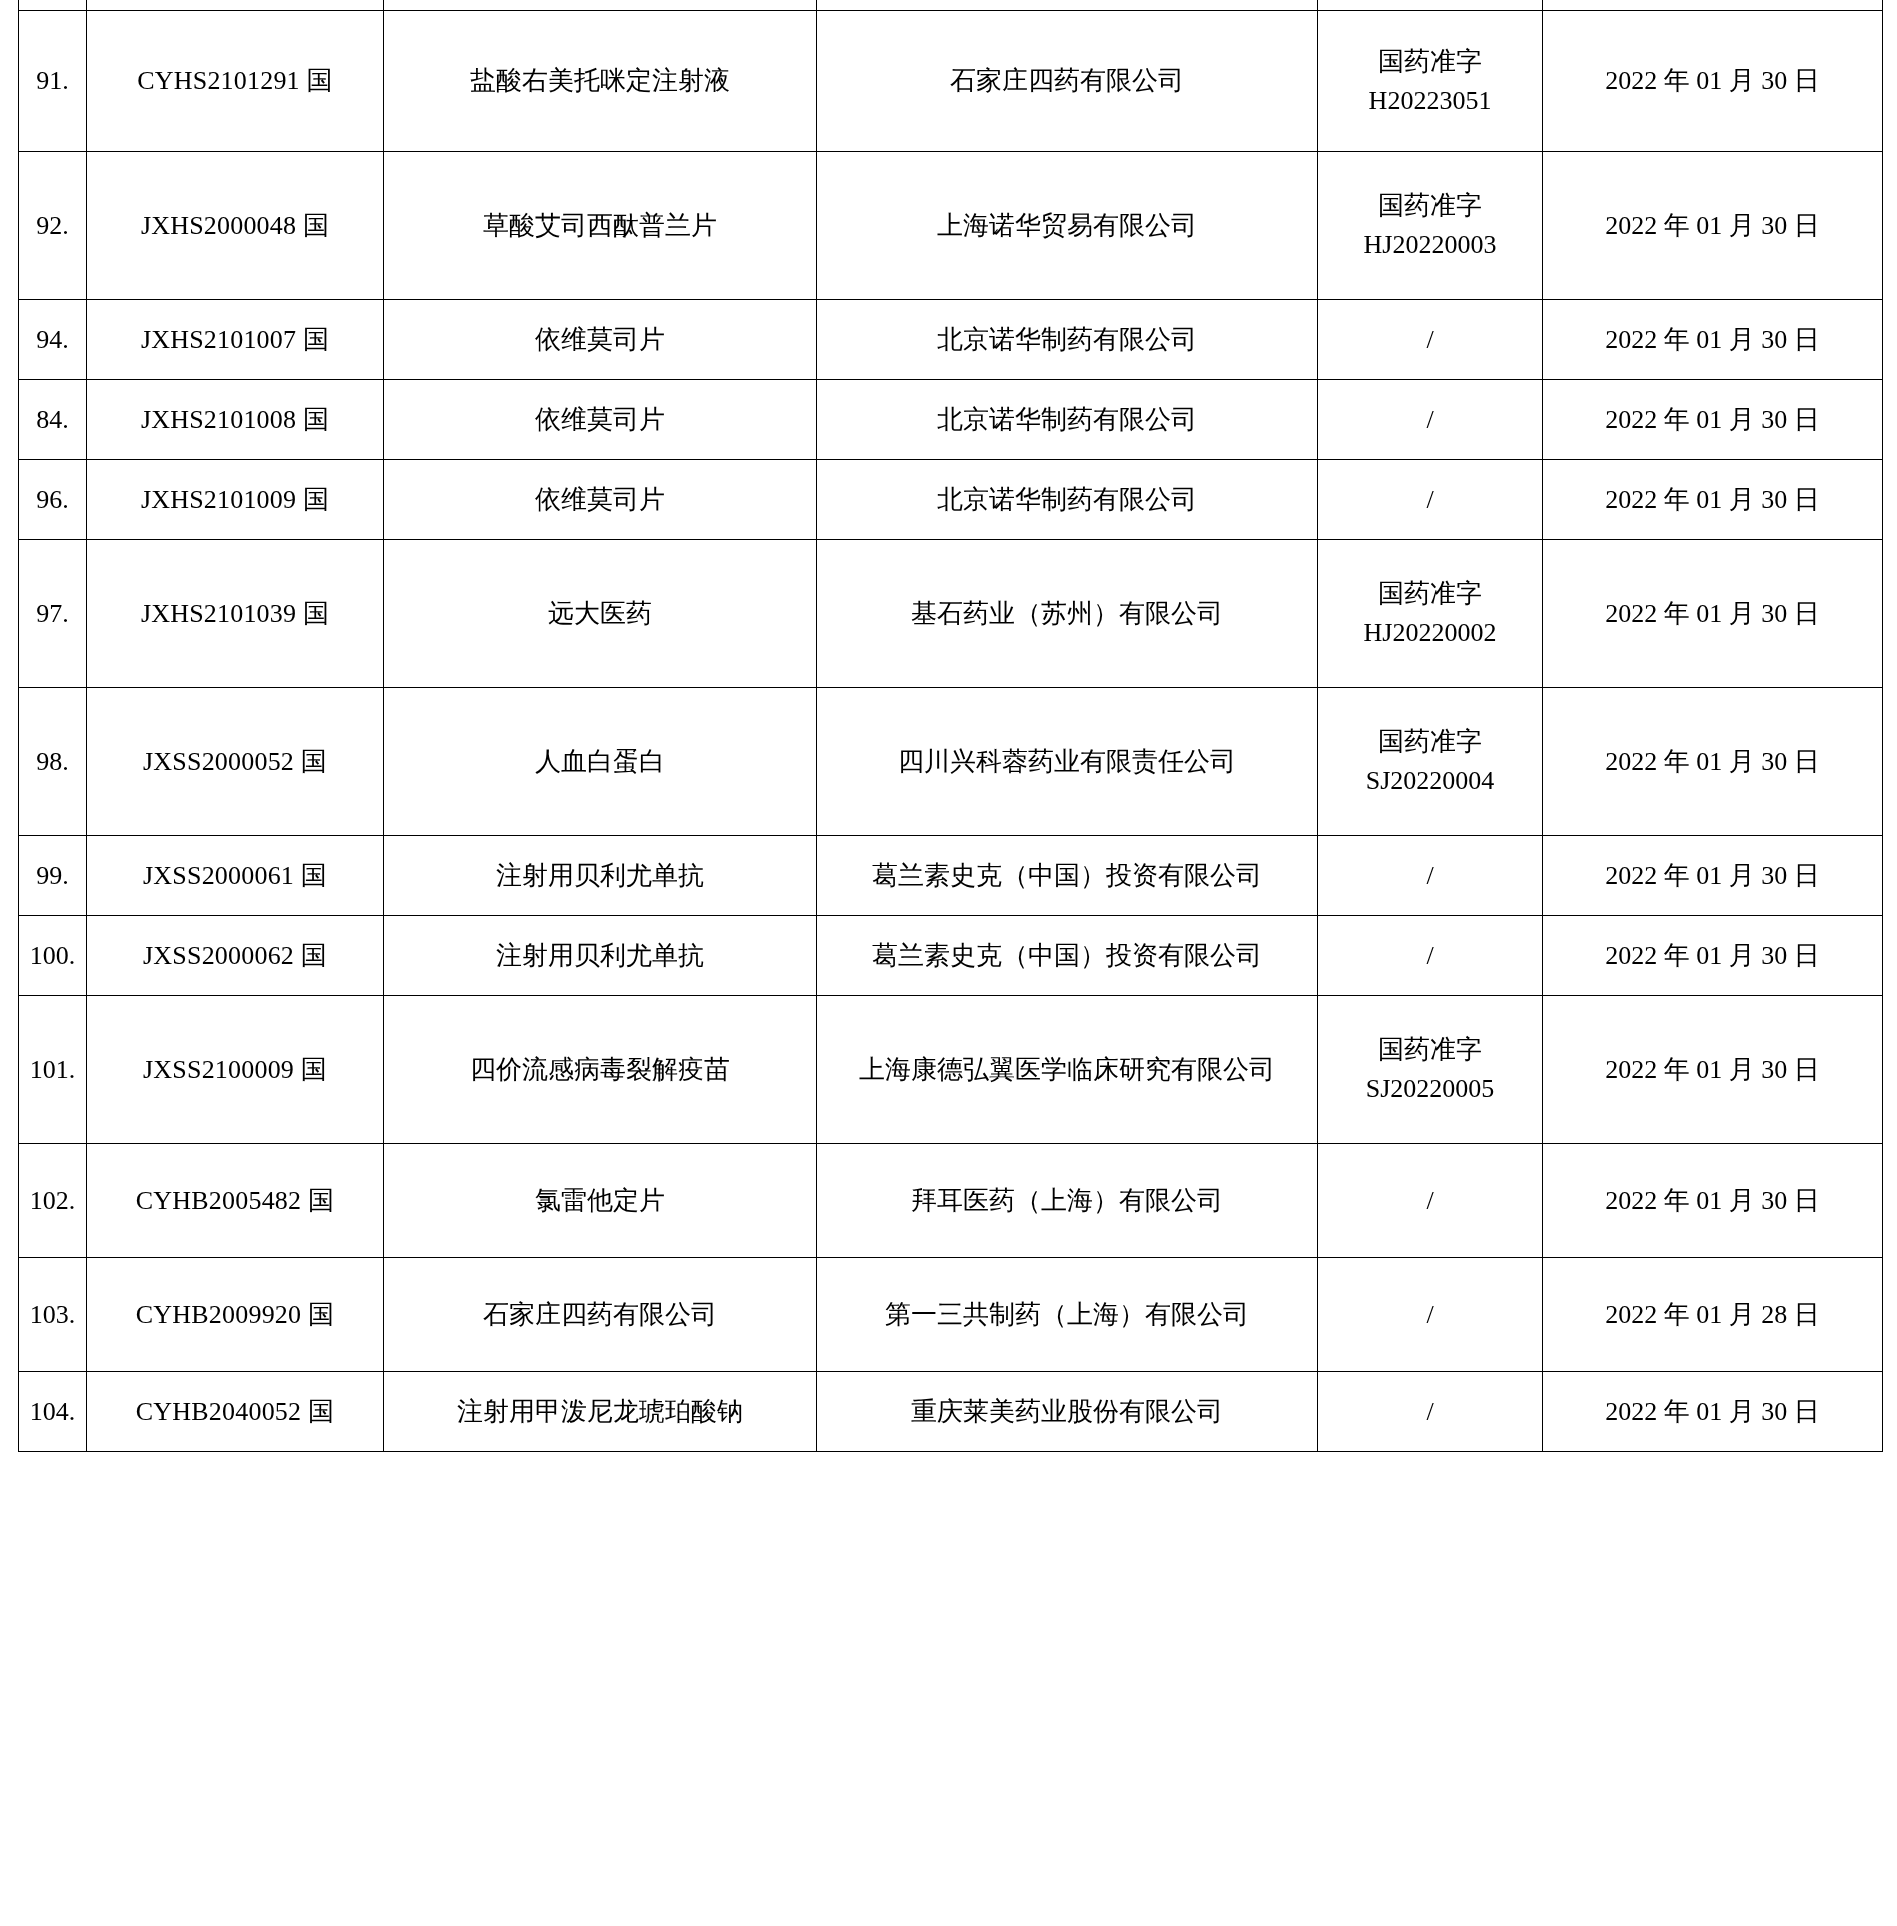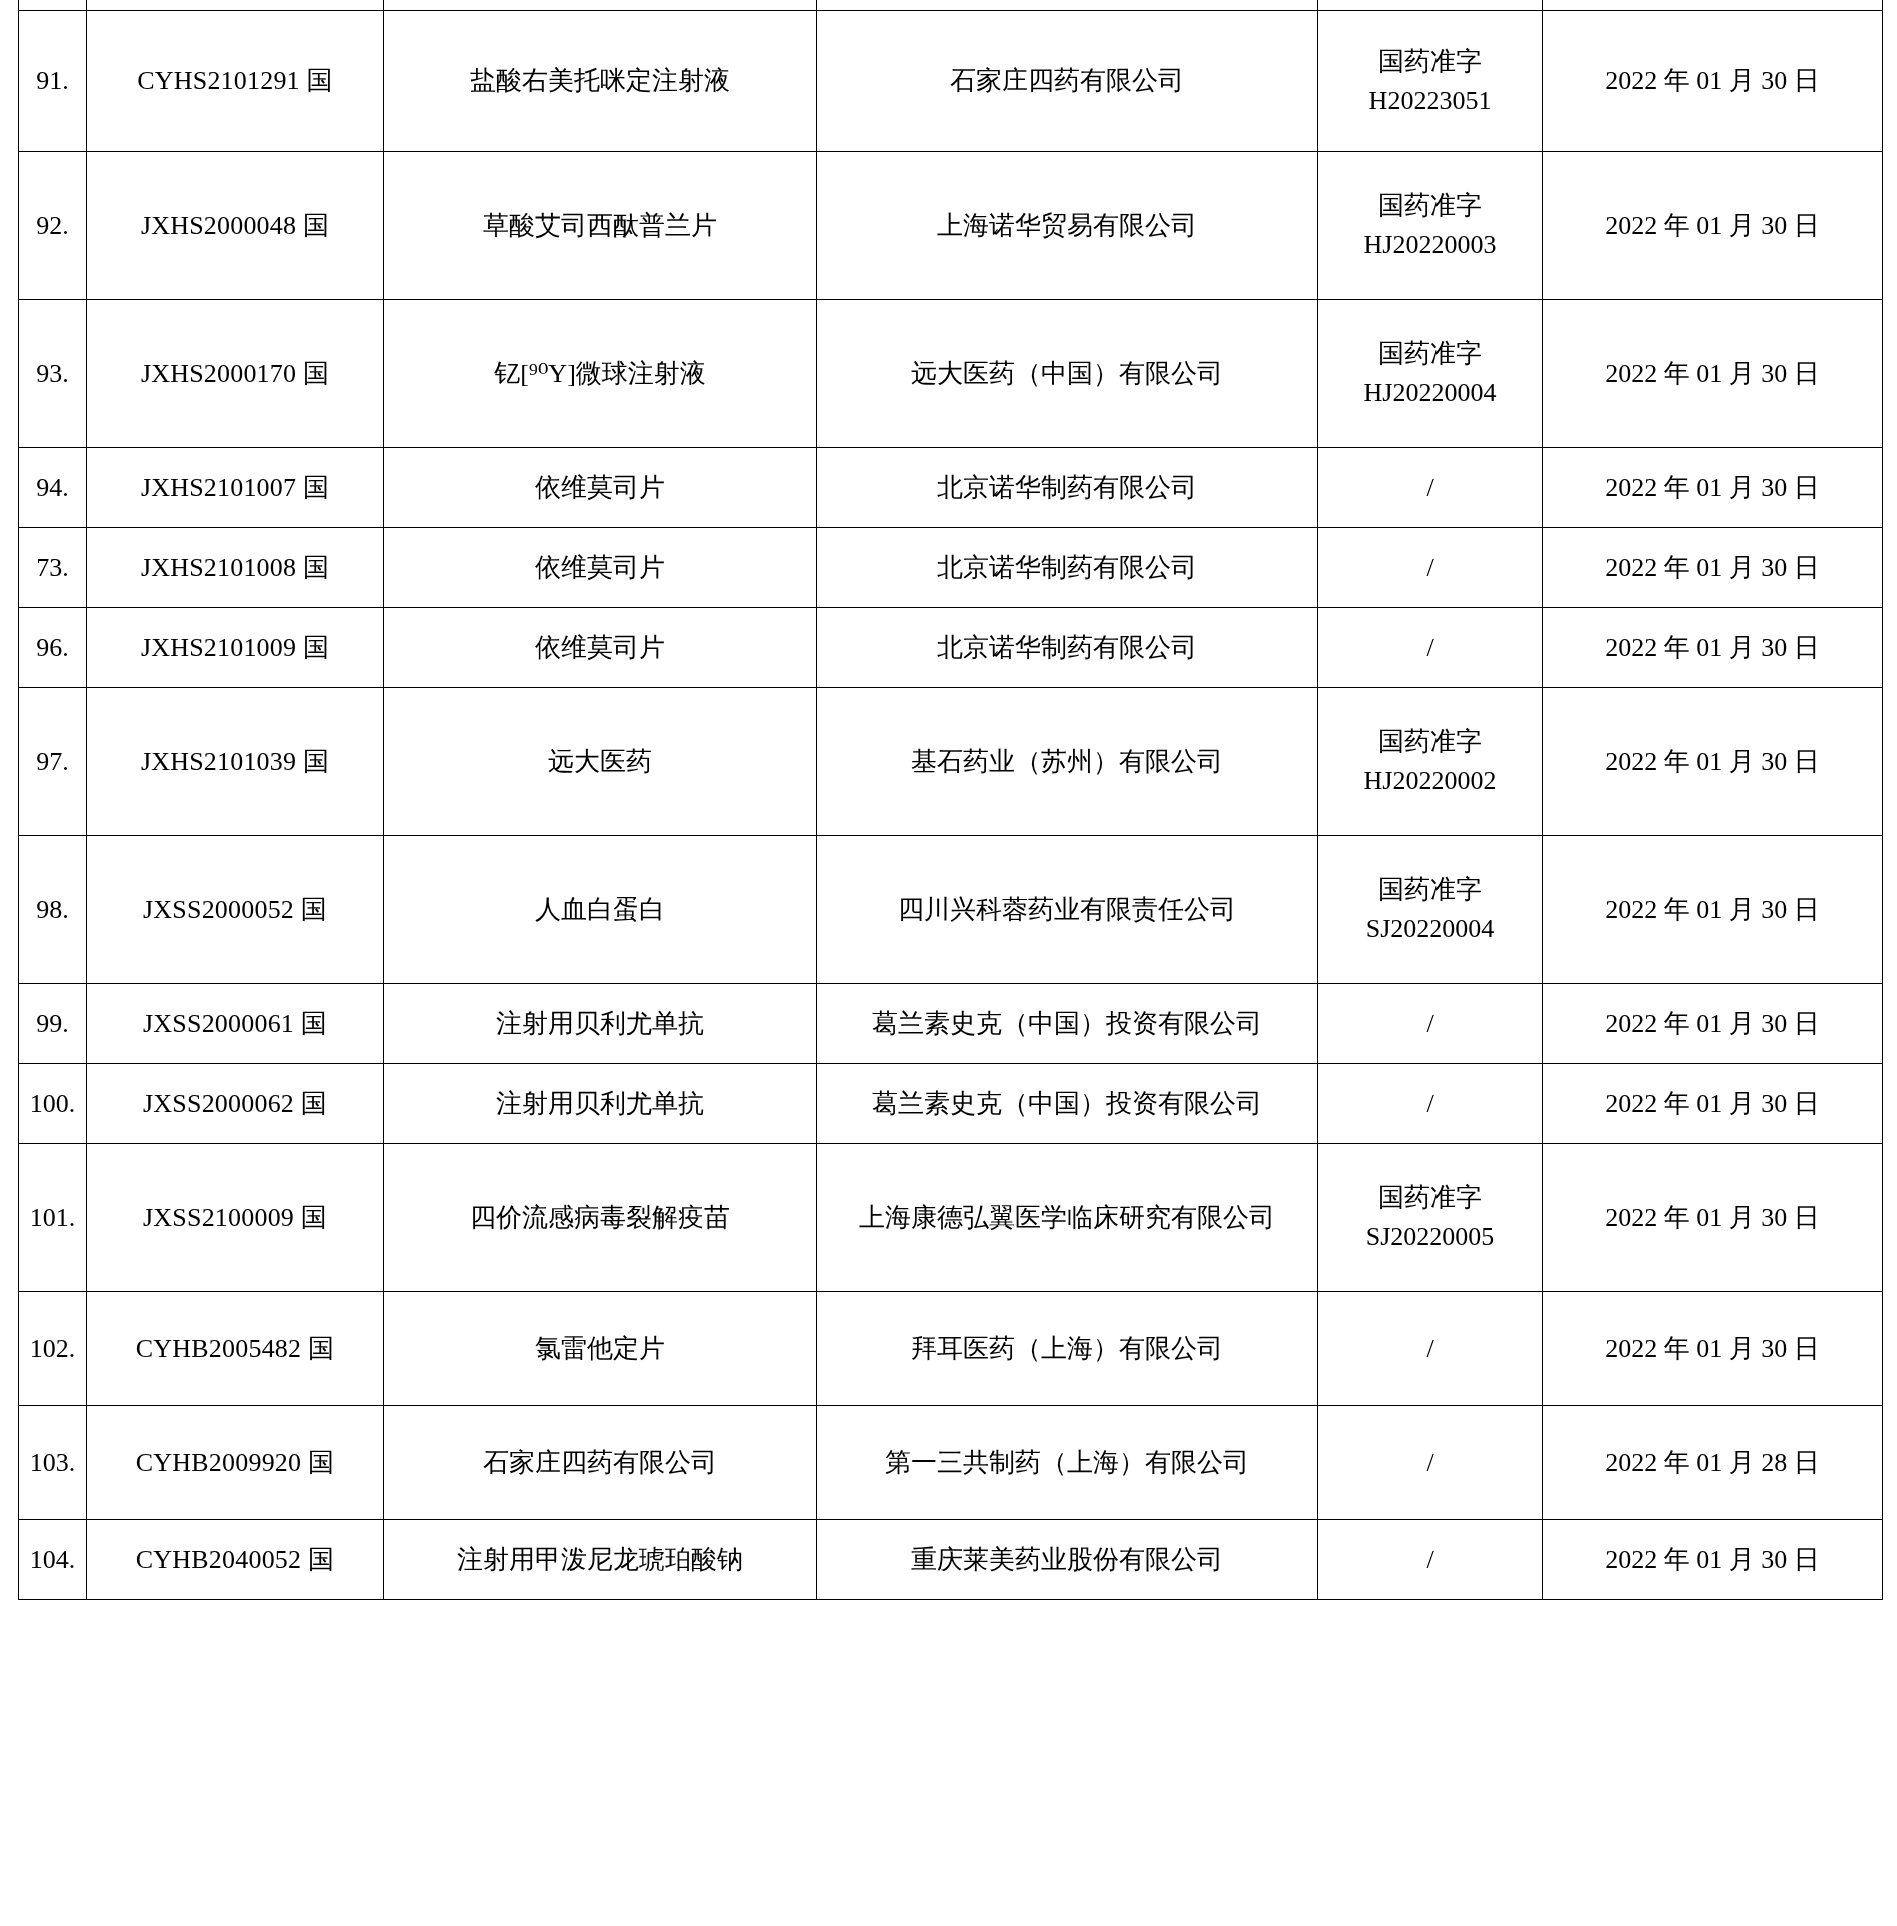--- a/index.html
+++ b/index.html
@@ -118,45 +118,32 @@
         <td class="maker">上海诺华贸易有限公司</td>
         <td class="appr">
           <span class="appr-two">
             <span class="l1">国药准字</span>
             <span class="l2">HJ20220003</span>
           </span>
         </td>
         <td class="date">2022 年 01 月 30 日</td>
       </tr>
 
-      <tr class="tall-2">
-        <td class="idx">93.</td>
-        <td class="code">JXHS2000170 国</td>
-        <td class="name">钇[⁹⁰Y]微球注射液</td>
-        <td class="maker">远大医药（中国）有限公司</td>
-        <td class="appr">
-          <span class="appr-two">
-            <span class="l1">国药准字</span>
-            <span class="l2">HJ20220004</span>
-          </span>
-        </td>
-        <td class="date">2022 年 01 月 30 日</td>
-      </tr>
 
       <tr class="short">
         <td class="idx">94.</td>
         <td class="code">JXHS2101007 国</td>
         <td class="name">依维莫司片</td>
         <td class="maker">北京诺华制药有限公司</td>
         <td class="appr">/</td>
         <td class="date">2022 年 01 月 30 日</td>
       </tr>
 
       <tr class="short">
-        <td class="idx">73.</td>
+        <td class="idx">84.</td>
         <td class="code">JXHS2101008 国</td>
         <td class="name">依维莫司片</td>
         <td class="maker">北京诺华制药有限公司</td>
         <td class="appr">/</td>
         <td class="date">2022 年 01 月 30 日</td>
       </tr>
 
       <tr class="short">
         <td class="idx">96.</td>
         <td class="code">JXHS2101009 国</td>

